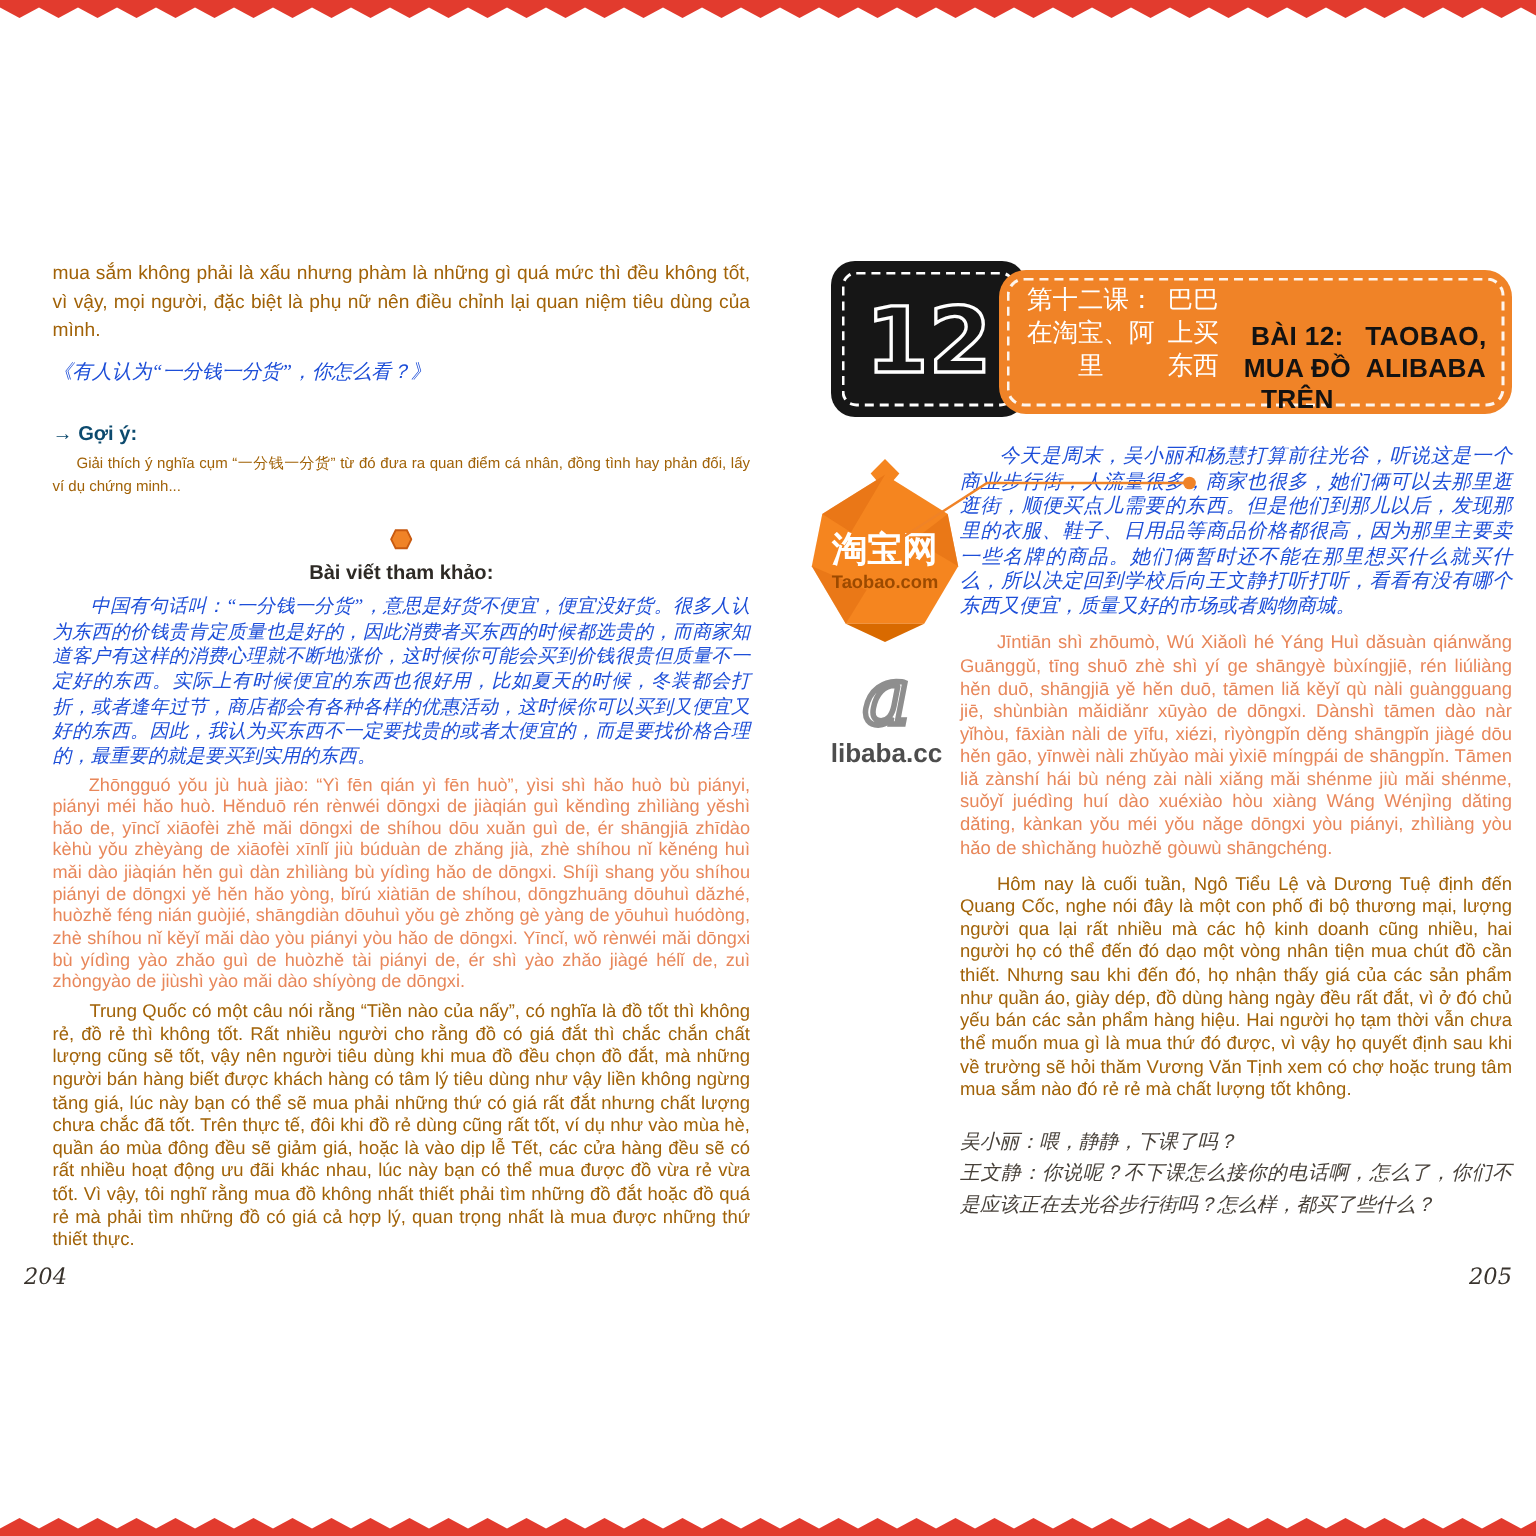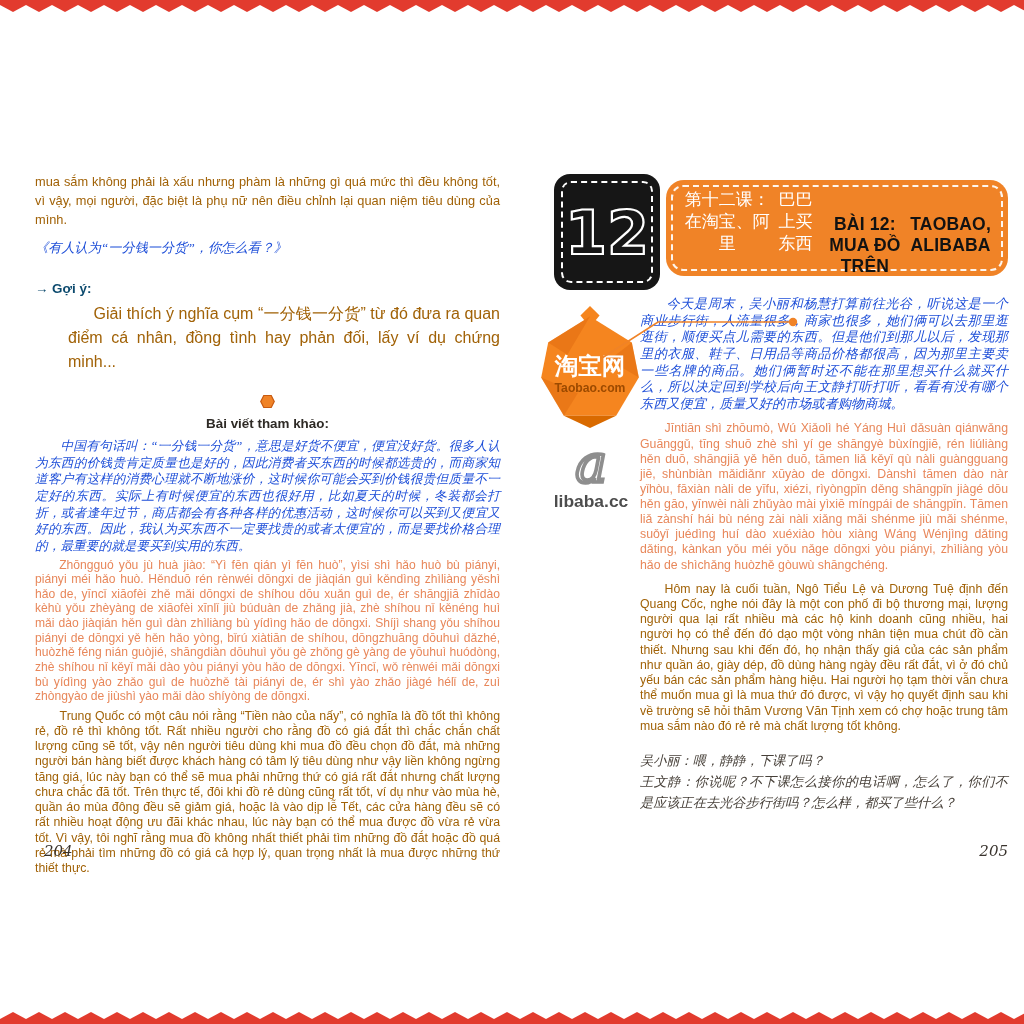--- a/index.html
+++ b/index.html
@@ -21,33 +21,33 @@
   .py-text{color:#e8875a;font-size:12.1px;line-height:1.21;text-align:justify;}
   .indent{text-indent:2em;}
 
   
   .intro{font-size:12.8px;line-height:1.5;}
   .sec5{margin-top:22px;font-size:13.6px;color:#e87722;font-weight:bold;}
   .sec5 .cn{font-family:"Liberation Serif",serif;font-weight:normal;}
   .sec5 .vi{margin-left:6px;}
   .quote{margin-top:9px;font-size:13.2px;line-height:1.4;}
   .goiy-label{margin-top:24px;font-size:13.4px;font-weight:bold;color:#0c4a6e;}
-  .goiy-text{margin-top:6px;font-size:16px;line-height:1.5;text-indent:1.6em;margin-left:33px;}
+  .goiy-text{margin-top:6px;font-size:10px;line-height:1.5;text-indent:1.6em;}
   .sample-head{margin-top:20px;font-size:13.4px;font-weight:bold;color:#2e2a25;display:flex;align-items:center;gap:7px;flex-direction:column;}
   .cn-para-l{margin-top:7px;font-size:12.7px;line-height:1.31;}
   .py-para-l{margin-top:3px;}
   .vi-para-l{margin-top:5px;}
 
   .pagenum{position:absolute;top:842px;font-family:"DejaVu Serif",serif;font-style:italic;font-size:15px;color:#39332d;}
-  .pagenum-left{left:16px;margin-left:28px;}
+  .pagenum-left{left:16px;}
   .pagenum-right{right:16px;}
 
   
   .right-header{position:relative;height:112px;}
-  .badge{position:absolute;left:14px;top:2px;width:106px;height:116px;background:#161616;border-radius:16px;}
+  .badge{position:absolute;left:14px;top:2px;width:106px;height:104px;background:#161616;border-radius:16px;padding-left:24px;}
   .badge-inner{position:absolute;inset:7px;border:2px dashed #ffffff;border-radius:10px;display:flex;align-items:center;justify-content:center;}
   .title-box{position:absolute;left:126px;top:8px;right:0;height:96px;background:#f08327;border-radius:18px;}
   .title-inner{position:absolute;inset:5px;border:2px dashed rgba(255,255,255,.92);border-radius:12px;display:flex;justify-content:center;padding:2px 10px;}
   .title-cn{font-family:"Liberation Serif",serif;color:#ffffff;font-size:17px;line-height:1.3;text-align:center;}
   .title-vi{color:#121212;font-weight:bold;font-size:17.5px;line-height:1.2;text-align:center;letter-spacing:.2px;margin-top:25px;}
 
   .lesson-label{display:inline-block;margin:14px 0 0 96px;background:#f08327;color:#fff;padding:4px 20px 6px 14px;font-size:15px;border-radius:2px;}
   .lesson-label .cn{font-family:"Liberation Serif",serif;}
   .lesson-label .vi{font-weight:bold;margin-left:6px;}
 

